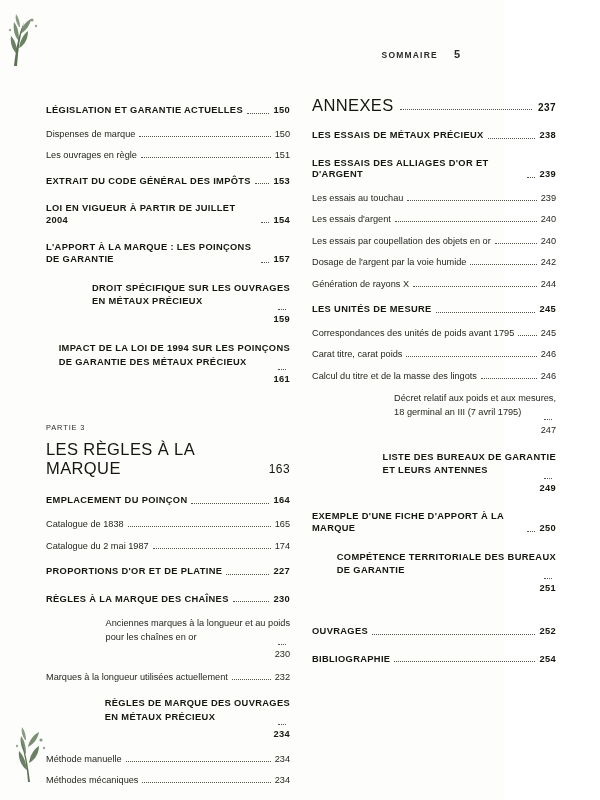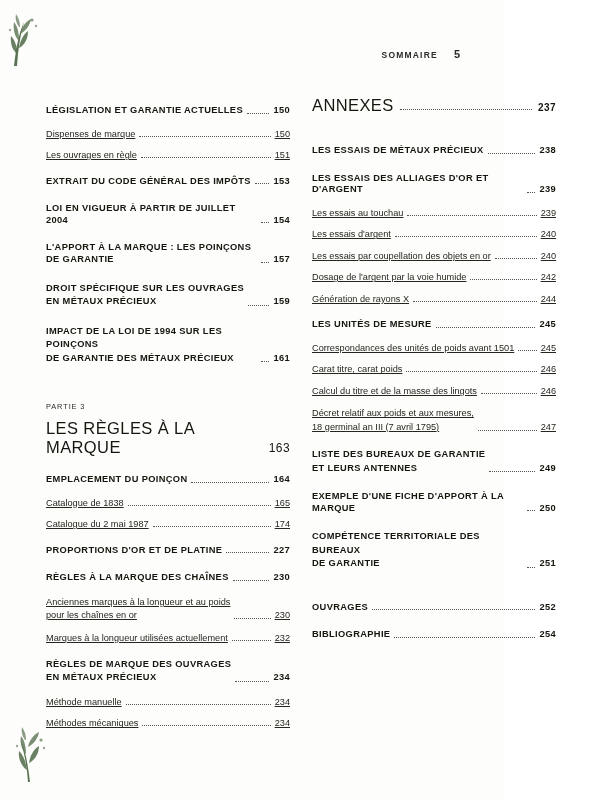--- a/index.html
+++ b/index.html
@@ -87,25 +87,24 @@
   }
   .lvl1 .pg { font-weight: 700; font-size: 9.3px; }
   .lvl1 .leader { margin-bottom: 3px; }
 
   
   .lvl2 {
     font-size: 9.2px;
     font-weight: 400;
     color: #26261f;
     padding: 5px 0 5px 0;
-    text-decoration: underline;
   }
   .lvl2 .pg { font-weight: 400; }
 
-  .two-line { line-height: 1.45; }
+  .two-line { line-height: 1.45; flex-direction: column; }
 
   
   .part-label {
     font-size: 7.4px;
     letter-spacing: 0.9px;
     font-weight: 400;
     color: #2b2b27;
     margin-top: 30px;
     margin-bottom: 8px;
   }
@@ -131,21 +130,21 @@
   }
 
   
   .annexes-title {
     display: flex;
     align-items: flex-end;
     font-size: 16.5px;
     font-weight: 400;
     letter-spacing: 0.4px;
     color: #16160f;
-    margin-bottom: 21px;
+    margin-bottom: 6px;
     justify-content: flex-end;
   }
   .annexes-title .leader {
     flex: 1 1 auto;
     border-bottom: 1px dotted #55554e;
     margin: 0 6px 5px 6px;
     height: 0;
   }
   .annexes-title .pg {
     font-size: 10px;
@@ -358,21 +357,21 @@
             <span class="txt">Génération de rayons X</span>
             <span class="leader"></span>
             <span class="pg">244</span>
           </div>
           <div class="entry lvl1">
             <span class="txt">LES UNITÉS DE MESURE</span>
             <span class="leader"></span>
             <span class="pg">245</span>
           </div>
           <div class="entry lvl2">
-            <span class="txt">Correspondances des unités de poids avant 1501</span>
+            <span class="txt">Correspondances des unités de poids avant 1795</span>
             <span class="leader"></span>
             <span class="pg">245</span>
           </div>
           <div class="entry lvl2">
             <span class="txt">Carat titre, carat poids</span>
             <span class="leader"></span>
             <span class="pg">246</span>
           </div>
           <div class="entry lvl2">
             <span class="txt">Calcul du titre et de la masse des lingots</span>

